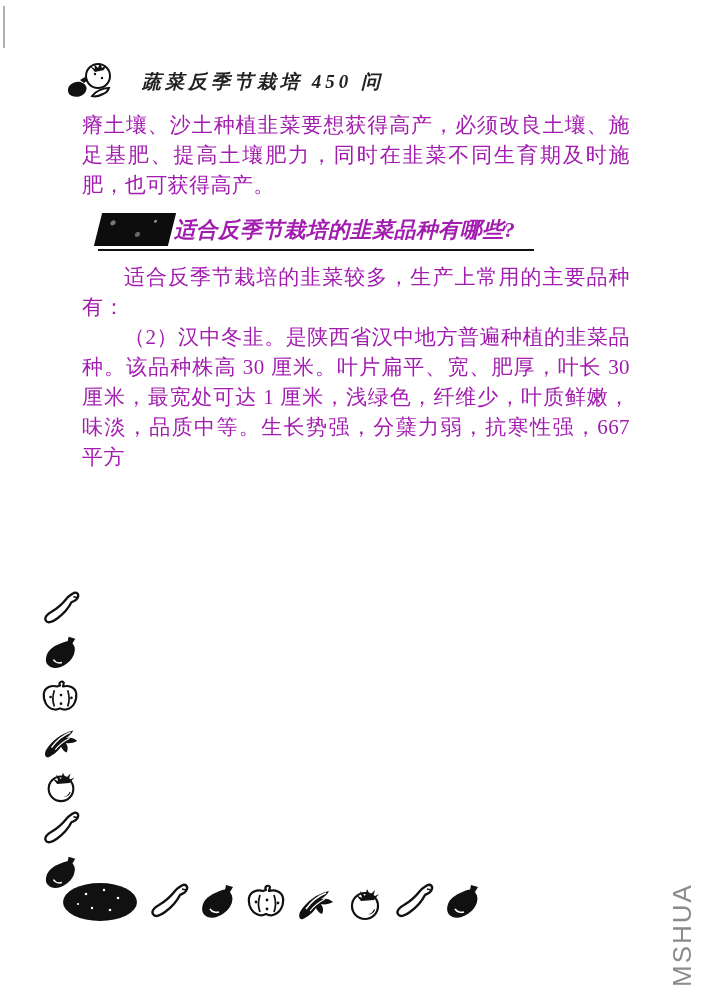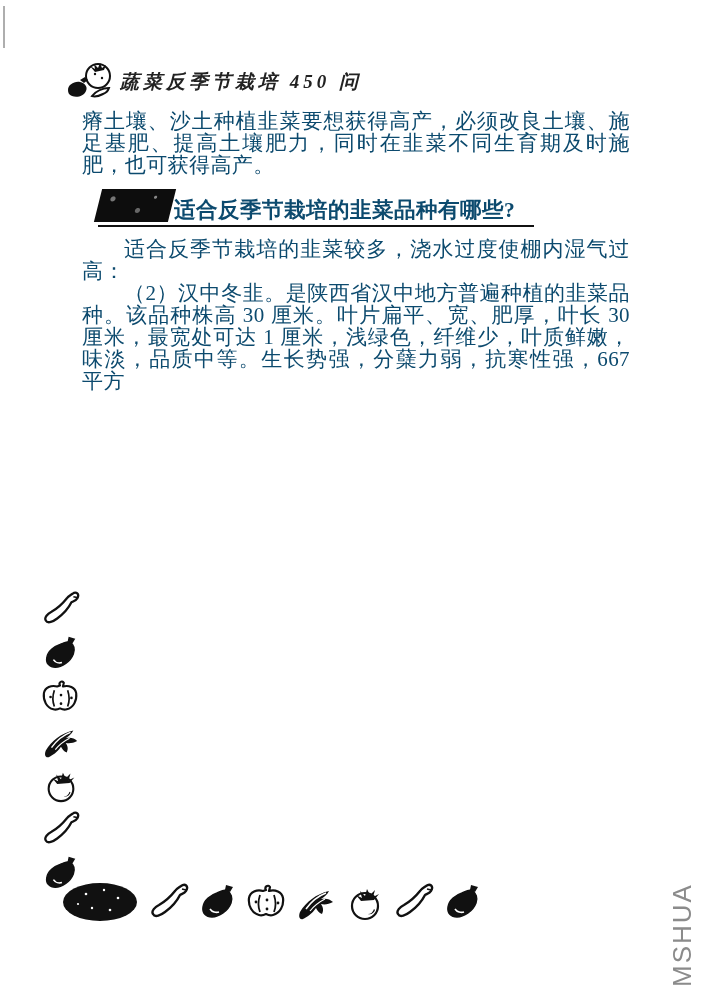--- a/index.html
+++ b/index.html
@@ -7,41 +7,41 @@
   body { width: 708px; height: 1001px; position: relative; overflow: hidden;
          font-family: "Liberation Serif", "DejaVu Serif", serif; }
 
   .page { position: absolute; inset: 0; background: #ffffff; color: #1c1c1c; }
 
   .scan-edge { position: absolute; left: 3px; top: 6px; width: 2px; height: 42px;
                background: #9a9a9a; opacity: .8; }
 
   
   .header { position: absolute; left: 64px; top: 56px; height: 52px;
-            display: flex; align-items: center; }
+            display: flex; align-items: center; gap: 22px; }
   .header-icon svg { width: 56px; height: 48px; display: block; }
   .book-title { font-size: 19px; font-style: italic; font-weight: 600;
                 letter-spacing: 4px; color: #222; }
 
   
   .text-col { position: absolute; left: 82px; top: 110px; width: 548px;
-              font-size: 21px; line-height: 22px; text-align: justify;
-              text-justify: inter-ideograph; letter-spacing: 0.4px; color: #0c4a6e; }
+              font-size: 21px; line-height: 30px; text-align: justify;
+              text-justify: inter-ideograph; letter-spacing: 0.4px; color: #a21caf; }
   .text-col p.indent { text-indent: 2em; }
 
   
   .q-head { margin: 13px 0 11px 16px; width: 436px; position: relative;
             border-bottom: 2.5px solid #111; padding-bottom: 3px;
             display: flex; align-items: flex-end; gap: 2px; }
   .q-box { display: inline-block; width: 74px; height: 33px; background: #0d0d0d;
            transform: skewX(-14deg); flex: 0 0 auto;
            background-image: radial-gradient(circle 2px at 18% 30%, #777 0 2px, transparent 3px),
                              radial-gradient(circle 2px at 55% 65%, #666 0 2px, transparent 3px),
                              radial-gradient(circle 1px at 75% 25%, #888 0 1px, transparent 2px);}
-  .q-text { font-weight: 700; font-size: 21.5px;
+  .q-text { font-weight: 700; font-style: italic; font-size: 21.5px;
             letter-spacing: 0.5px; white-space: nowrap; padding-bottom: 1px; }
 
   
   .margin-icons { position: absolute; left: 40px; top: 590px; width: 42px;
                   display: flex; flex-direction: column; gap: 6px; align-items: center; }
   .veg-icon svg { width: 38px; height: 38px; display: block; }
 
   
   .bottom-icons { position: absolute; left: 60px; top: 878px; height: 48px;
                   display: flex; align-items: center; gap: 9px; }
@@ -121,21 +121,21 @@
   </div>
 
   <div class="text-col" data-name="body-text">
     <p data-name="paragraph">瘠土壤、沙土种植韭菜要想获得高产，必须改良土壤、施足基肥、提高土壤肥力，同时在韭菜不同生育期及时施肥，也可获得高产。</p>
 
     <div class="q-head" data-name="question-heading">
       <span class="q-box" data-name="question-number-box"></span>
       <span class="q-text" data-name="question-heading-text">适合反季节栽培的韭菜品种有哪些?</span>
     </div>
 
-    <p class="indent" data-name="paragraph">适合反季节栽培的韭菜较多，浇水过度使棚内湿气过高：</p>
+    <p class="indent" data-name="paragraph">适合反季节栽培的韭菜较多，生产上常用的主要品种有：</p>
     <p class="indent" data-name="paragraph">（2）汉中冬韭。是陕西省汉中地方普遍种植的韭菜品种。该品种株高 30 厘米。叶片扁平、宽、肥厚，叶长 30 厘米，最宽处可达 1 厘米，浅绿色，纤维少，叶质鲜嫩，味淡，品质中等。生长势强，分蘖力弱，抗寒性强，667 平方</p>
   </div>
 
   <div class="margin-icons" data-name="margin-vegetable-icons">
       <span class="veg-icon" data-name="cucumber-icon">
         <svg viewBox="0 0 40 40">
           <use href="#sym-cucumber"></use>
         </svg>
       </span>
       <span class="veg-icon" data-name="eggplant-icon">

